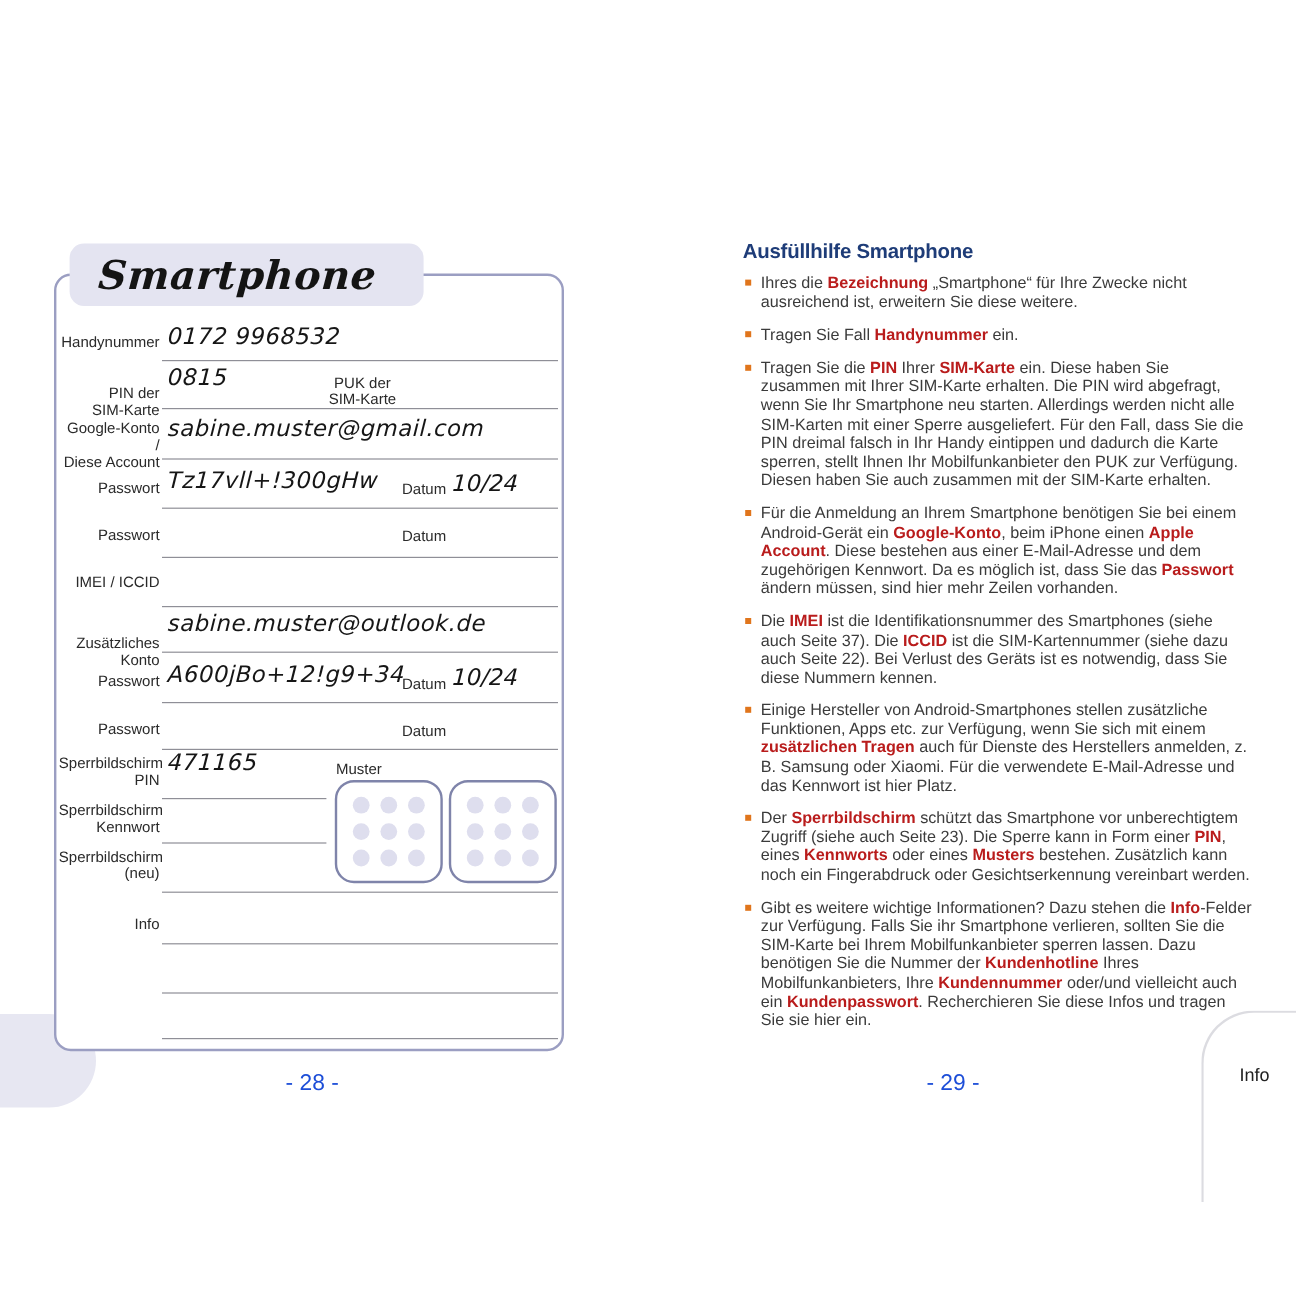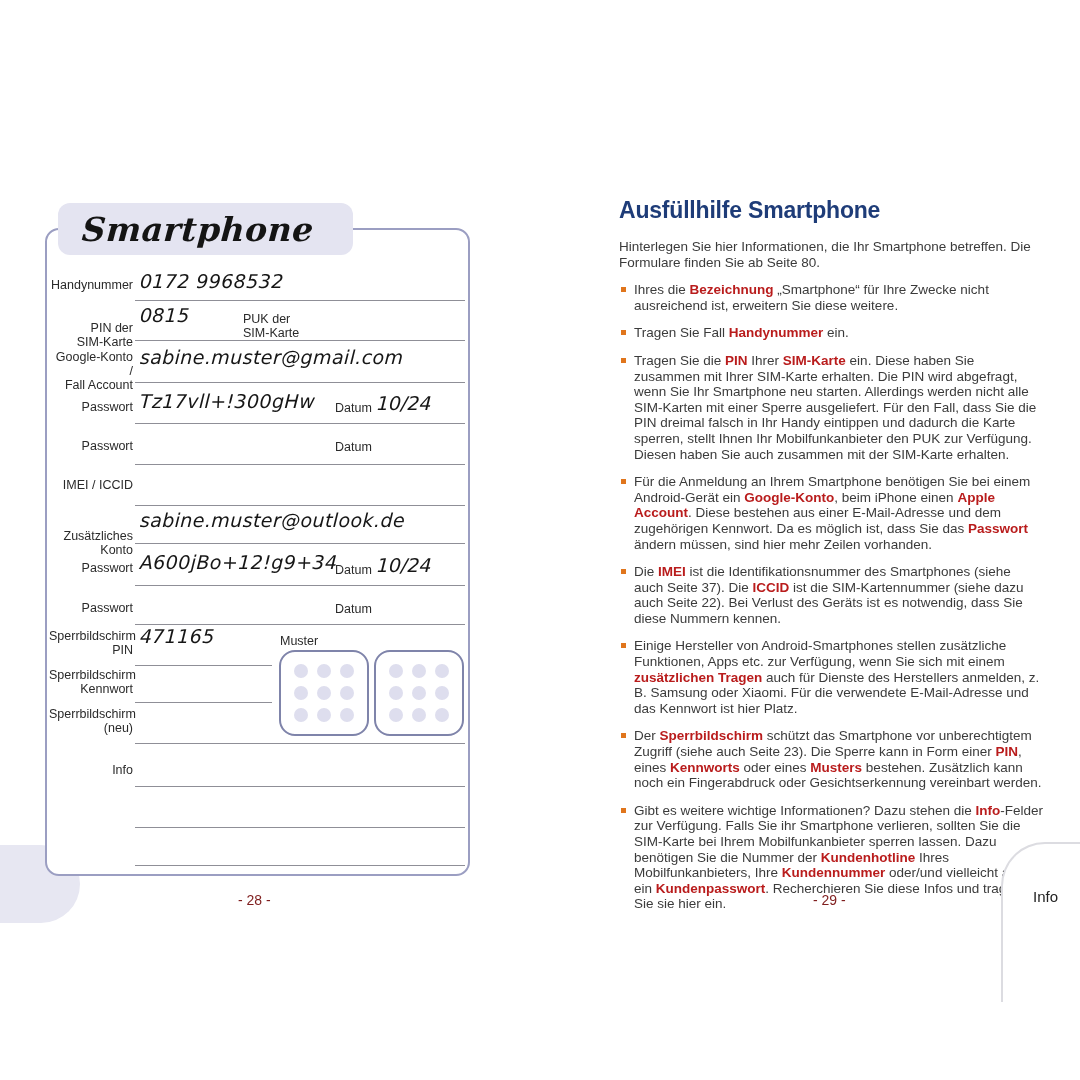--- a/index.html
+++ b/index.html
@@ -21,21 +21,21 @@
   }
   .title-badge span {
     font-family:"DejaVu Serif", serif; font-style:italic; font-weight:bold;
     font-size:33px; color:#141414; transform:skewX(-4deg); letter-spacing:0.5px;
   }
   .flabel {
     position:absolute; left:2px; width:84px; text-align:right;
     font-size:12.5px; line-height:14px; color:#2a2a2a; white-space:pre-line;
   }
   .flabel2 {
-    position:absolute; left:196px; width:118px; 
+    position:absolute; left:196px; width:118px; text-align:center;
     font-size:12.5px; line-height:14px; color:#2a2a2a; white-space:pre-line;
   }
   .fvalue {
     position:absolute; left:93px; font-size:19px; font-style:italic;
     letter-spacing:0.4px; color:#161616; white-space:nowrap;
     font-family:"DejaVu Sans", sans-serif; transform:skewX(-3deg);
   }
   .dlabel { position:absolute; left:288px; font-size:12.5px; color:#2a2a2a; }
   .dvalue {
     position:absolute; left:330px; font-size:19px; font-style:italic;
@@ -45,26 +45,26 @@
   .fline.short { width:137px; }
   .muster-label { position:absolute; left:233px; font-size:12.5px; color:#2a2a2a; }
   .pbox {
     position:absolute; width:90px; height:86px; box-sizing:border-box;
     border:2px solid #7f84aa; border-radius:16px;
     display:grid; grid-template-columns:repeat(3,1fr); place-items:center; padding:8px;
     background:#ffffff;
   }
   .pdot { width:14px; height:14px; border-radius:50%; background:#dedeee; }
 
-  .pageno { position:absolute; font-size:14px; color:#7f1d1d; }
+  .pageno { position:absolute; font-size:19px; color:#1d4ed8; }
 
   
   .help { position:absolute; left:619px; top:197px; width:424px; color:#3b3b3b; }
   .help h1 {
-    margin:0 0 16px 0; font-size:23px; line-height:26px; font-weight:bold;
+    margin:0 0 5px 0; font-size:17px; line-height:26px; font-weight:bold;
     color:#1e3c78; letter-spacing:-0.2px;
   }
   .intro { font-size:13.5px; line-height:15.6px; margin:0 0 12px 0; }
   .bullet { display:flex; margin:0 0 12px 0; font-size:13.5px; line-height:15.6px; }
   .bullet .sq { flex:none; width:5px; height:5px; background:#e0751c; margin:5px 8px 0 2px; }
   .hl { color:#b91c1c; font-weight:bold;margin-top:46px; }
 
   
   .corner-tab {
     position:absolute; left:1001px; top:842px; width:110px; height:160px;
@@ -95,21 +95,21 @@
     <div class="fline" style="top:70px"></div>
 
     <div class="flabel" style="top:91px">PIN der
 SIM-Karte</div>
     <div class="fvalue" style="top:74px">0815</div>
     <div class="flabel2" style="top:82px">PUK der
 SIM-Karte</div>
     <div class="fline" style="top:110px"></div>
 
     <div class="flabel" style="top:120px">Google-Konto /
-Fall Account</div>
+Diese Account</div>
     <div class="fvalue" style="top:116px">sabine.muster@gmail.com</div>
     <div class="fline" style="top:152px"></div>
 
     <div class="flabel" style="top:170px">Passwort</div>
     <div class="fvalue" style="top:160px">Tz17vll+!300gHw</div>
     <div class="dlabel" style="top:171px">Datum</div>
     <div class="dvalue" style="top:162px">10/24</div>
     <div class="fline" style="top:193px"></div>
 
     <div class="flabel" style="top:209px">Passwort</div>
@@ -170,25 +170,24 @@
 (neu)</div>
     <div class="fline" style="top:513px"></div>
 
     <div class="flabel" style="top:533px">Info</div>
     <div class="fline" style="top:556px"></div>
     <div class="fline" style="top:597px"></div>
     <div class="fline" style="top:635px"></div>
   </div>
 
   <div class="pageno" style="left:238px; top:892px">- 28 -</div>
-  <div class="pageno" style="left:813px; top:892px">- 29 -</div>
+  <div class="pageno" style="left:772px; top:892px">- 29 -</div>
 
   <div class="help">
     <h1>Ausfüllhilfe Smartphone</h1>
-    <p class="intro">Hinterlegen Sie hier Informationen, die Ihr Smartphone betreffen. Die Formulare finden Sie ab Seite 80.</p>
     <div>
         <div class="bullet">
           <span class="sq"></span>
           <span><span>Ihres die </span><span class="hl">Bezeichnung</span><span> „Smartphone“ für Ihre Zwecke nicht ausreichend ist, erweitern Sie diese weitere.</span></span>
         </div>
         <div class="bullet">
           <span class="sq"></span>
           <span><span>Tragen Sie Fall </span><span class="hl">Handynummer</span><span> ein.</span></span>
         </div>
         <div class="bullet">

